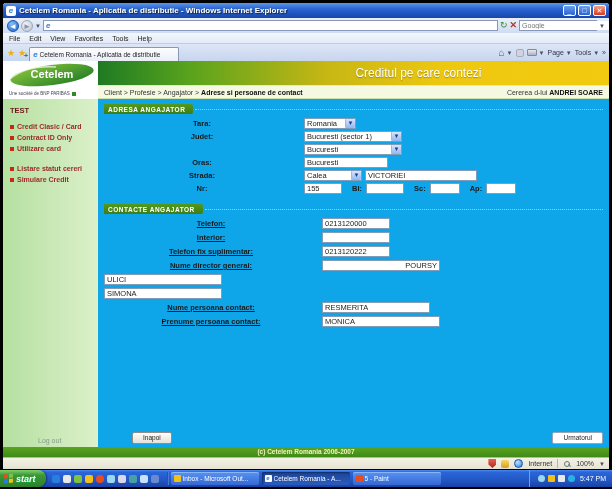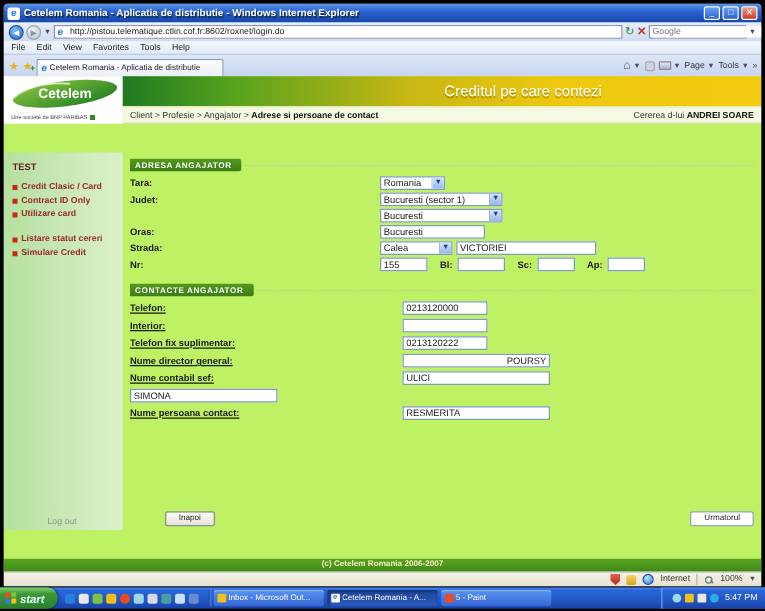--- a/index.html
+++ b/index.html
@@ -44,21 +44,21 @@
   .tab .efav { color:#2a7de0; font-weight:bold; font-size:8px; font-style:italic; }
   .tab span.tlabel { font-size:6.5px; color:#222; white-space:nowrap; overflow:hidden; }
   .tabfill { flex:1; }
   .cmd { display:flex; align-items:center; gap:2px; font-size:7px; color:#334; }
   .homeglyph { font-size:10px; color:#555; }
   .feedbox { width:8px; height:8px; background:#cfd4de; border:1px solid #aab; border-radius:2px; }
   .printer { width:10px; height:7px; background:linear-gradient(180deg,#e8eaf0,#aab2c2); border:1px solid #889; border-radius:1px; }
   .chev { font-size:7px; color:#445; letter-spacing:-1px; }
 
   
-  .page { height:396px; background:#bef264; display:flex; flex-direction:column;gap:23px; }
+  .page { height:396px; background:#0ea5e9; display:flex; flex-direction:column; }
   .phead { height:38px; display:flex; }
   .logo { width:95px; background:#fff; position:relative; padding:2px 3px; }
   .tagline { position:absolute; left:6px; bottom:3px; font-size:4.5px; color:#445; display:flex; align-items:center; gap:2px; white-space:nowrap; }
   .tagline i { display:inline-block; width:4px; height:4px; background:#2f8a28; }
   .pright { flex:1; display:flex; flex-direction:column; }
   .banner { height:24px; background:linear-gradient(90deg,#1e7a23 0%,#59a31d 18%,#c8b714 45%,#eec80f 68%,#f2cb10 100%); display:flex; align-items:center; justify-content:center; padding-left:130px; }
   .banner span { color:#fff; font-size:12px; font-weight:normal; text-shadow:0 1px 1px rgba(90,70,0,.45); }
   .crumbs { height:14px; background:#f6f9e1; border-top:1px solid #e6e9b9; border-bottom:1px solid #cfe0a8; display:flex; align-items:center; justify-content:space-between; padding:0 6px; }
   .crumbs .left { font-size:7px; color:#333; }
   .crumbs .left b { color:#111; }
@@ -73,21 +73,21 @@
   .sb-group li i { flex:0 0 auto; width:4px; height:4px; background:#c82814; margin-top:2px; }
   .sb-group li span { font-size:7px; font-weight:bold; color:#9b2b2b; line-height:8px; }
   .logout { margin-top:auto; font-size:7px; color:#8a9a8a; padding-left:28px; }
 
   .main { flex:1; display:flex; flex-direction:column; padding:5px 6px 0 6px; position:relative; }
   .section { display:flex; align-items:center; margin-bottom:4px; }
   .sectitle { background:linear-gradient(180deg,#55981f,#3c7d15); color:#fff; font-size:6.5px; font-weight:bold; letter-spacing:.5px; text-transform:uppercase; padding:1.5px 8px 1.5px 4px; border-radius:0 2px 2px 0; white-space:nowrap; }
   .dots { flex:1; border-bottom:1px dotted #b9cf9a; height:1px; margin-left:2px; }
 
   .frow { display:flex; align-items:center; margin-bottom:2px; }
-  .flabel { width:200px; text-align:left; font-size:7.5px; font-weight:bold; color:#1a1a1a; padding-right:4px; flex:0 0 auto; }
+  .flabel { width:200px; text-align:center; font-size:7.5px; font-weight:bold; color:#1a1a1a; padding-right:4px; flex:0 0 auto; }
   .flabel2 { width:218px;text-decoration:underline; }
   .inlab { font-size:7.5px; font-weight:bold; color:#1a1a1a; padding:0 4px 0 10px; }
   .txt { height:11px; border:1px solid #7f9db9; background:#fff; font-size:7.5px; color:#222; padding:0 2px; }
   .sel { display:flex; align-items:center; height:11px; border:1px solid #7f9db9; background:#fff; flex:0 0 auto; }
   .selv { font-size:7.5px; color:#222; padding:0 2px; flex:1; white-space:nowrap; overflow:hidden; }
   .arr { width:10px; height:9px; margin:0; background:linear-gradient(180deg,#d7e5fc,#94b6ee); border-left:1px solid #9ab8e8; border-radius:1px; color:#1b3f8f; font-size:6px; line-height:9px; text-align:center; flex:0 0 auto; }
   .crow { margin-bottom:3px; }
   .chk { width:10px; height:10px; accent-color:#3c7d15; }
   .gap8 { height:8px; }
 
@@ -139,21 +139,20 @@
         <span class="wbtn close">✕</span>
       </span>
     </div>
 
     <div class="addrbar">
       <span class="navcirc back">◄</span>
       <span class="navcirc fwd">►</span>
       <span class="tinycaret">▼</span>
       <span class="addrfield">
         <span class="efav">e</span>
-        <input value="http://pistou.telematique.ctlin.cof.fr:8602/roxnet/login.do" style="">
       </span>
       <span class="refresh">↻</span>
       <span class="stopx">✕</span>
       <span class="searchbox">
         <input placeholder="Google" style="">
         <span class="mag"></span>
       </span>
       <span class="tinycaret">▼</span>
     </div>
 
@@ -325,29 +324,32 @@
           </div>
           <div class="frow crow">
             <span class="flabel flabel2">Telefon fix suplimentar:</span>
             <input class="txt" style="width: 68px;" value="0213120222">
           </div>
           <div class="frow crow">
             <span class="flabel flabel2">Nume director general:</span>
             <input class="txt" style="width: 118px; text-align: right;" value="POURSY">
           </div>
           <div class="frow crow">
-            <span class="flabel flabel2">Nume contabil sef:</span>
             <input class="txt" style="width: 118px;" value="ULICI">
           </div>
           <div class="frow crow">
             <input class="txt" style="width: 118px;" value="SIMONA">
           </div>
           <div class="frow crow">
             <span class="flabel flabel2">Nume persoana contact:</span>
-            <input class="txt" style="width: 118px;" value="RESMERITA">
+            <input class="txt" style="width: 108px;" value="RESMERITA">
+          </div>
+          <div class="frow crow">
+            <span class="flabel flabel2">Prenume persoana contact:</span>
+            <input class="txt" style="width: 118px;" value="MONICA">
           </div>
 
           <div class="bottombar">
             <button class="btn inapoi">Inapoi</button>
             <button class="btn next">Urmatorul</button>
           </div>
         </div>
       </div>
 
       <div class="pfoot">(c) Cetelem Romania 2006-2007</div>

